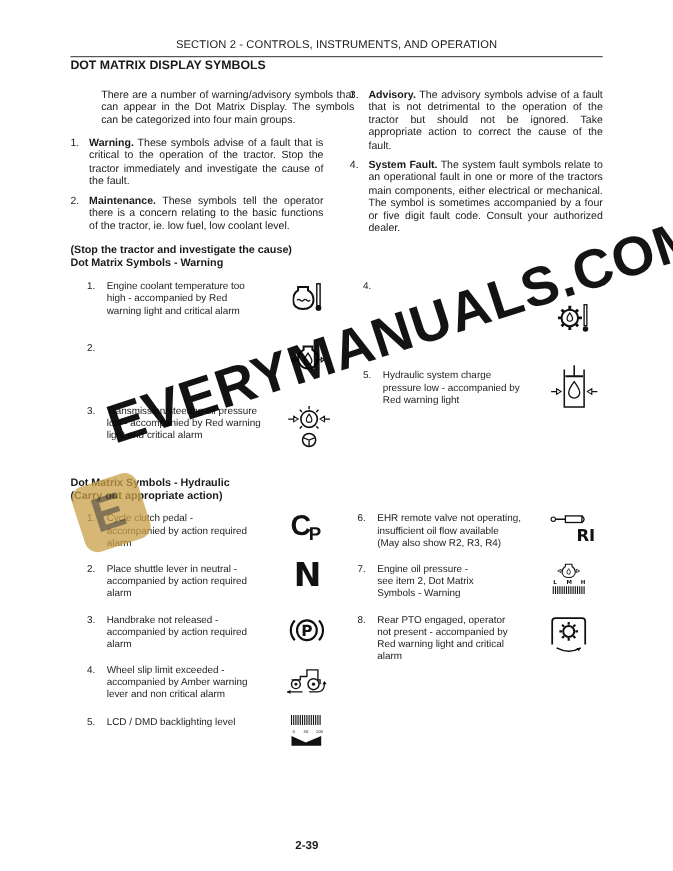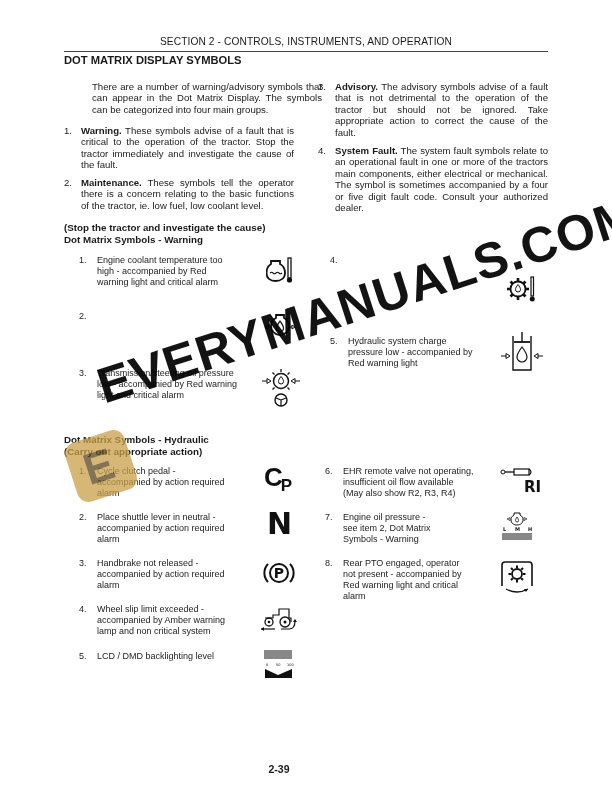--- a/index.html
+++ b/index.html
@@ -186,21 +186,21 @@
   <path d="M6 5 a13 13 0 0 0 0 18" fill="none" stroke="#111" stroke-width="2"></path>
   <path d="M28 5 a13 13 0 0 1 0 18" fill="none" stroke="#111" stroke-width="2"></path>
   <text x="17" y="19" text-anchor="middle" font-family="DejaVu Sans, sans-serif" font-size="14" font-weight="bold" fill="#111">P</text>
 </svg>
 
 <div class="abs sym" style="left:79px; top:604px;">
   <span class="n">4.</span>
   <span class="t">
       <div>Wheel slip limit exceeded -</div>
       <div>accompanied by Amber warning</div>
-      <div>lamp and non critical system</div>
+      <div>lever and non critical alarm</div>
     </span>
 </div>
 <svg class="icon" style="left:259px; top:604px;" width="40" height="28" viewBox="0 0 40 28">
   <path d="M6 14 h8 v-3 h6 v-6 h10 v9 h2 v4" fill="none" stroke="#111" stroke-width="1.2"></path>
   <circle cx="10" cy="18" r="4" fill="none" stroke="#111" stroke-width="1.3"></circle>
     <circle cx="10" cy="18" r="1.3" fill="#111"></circle>
   <circle cx="26" cy="18" r="5" fill="none" stroke="#111" stroke-width="1.3"></circle>
     <circle cx="26" cy="18" r="1.5" fill="#111"></circle>
   <path d="M2 25 h14" stroke="#111" stroke-width="1.2"></path>
     <path d="M2 25 l3 -2 v4 z" fill="#111"></path>

